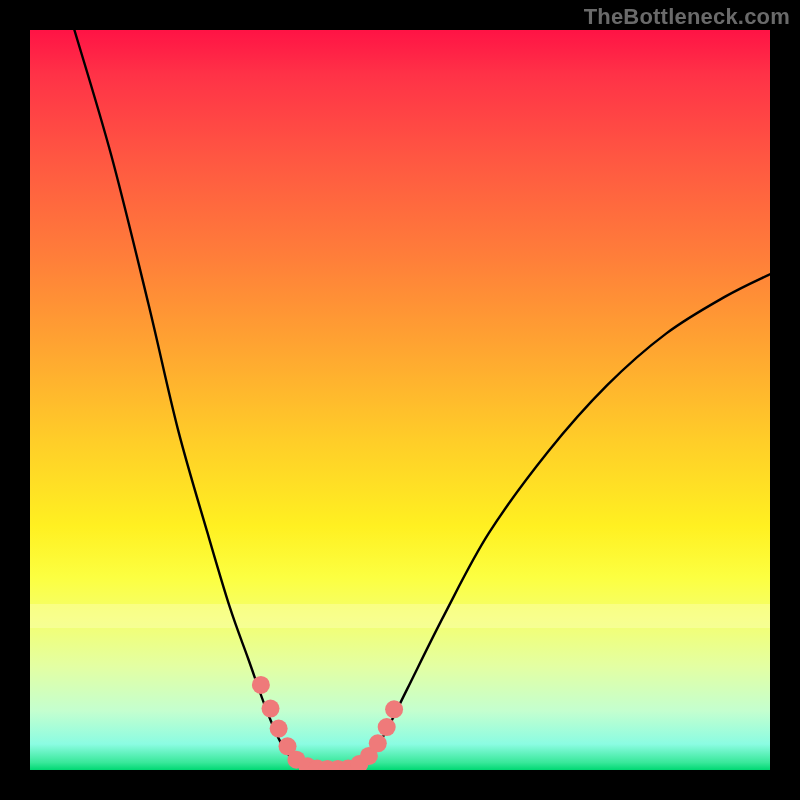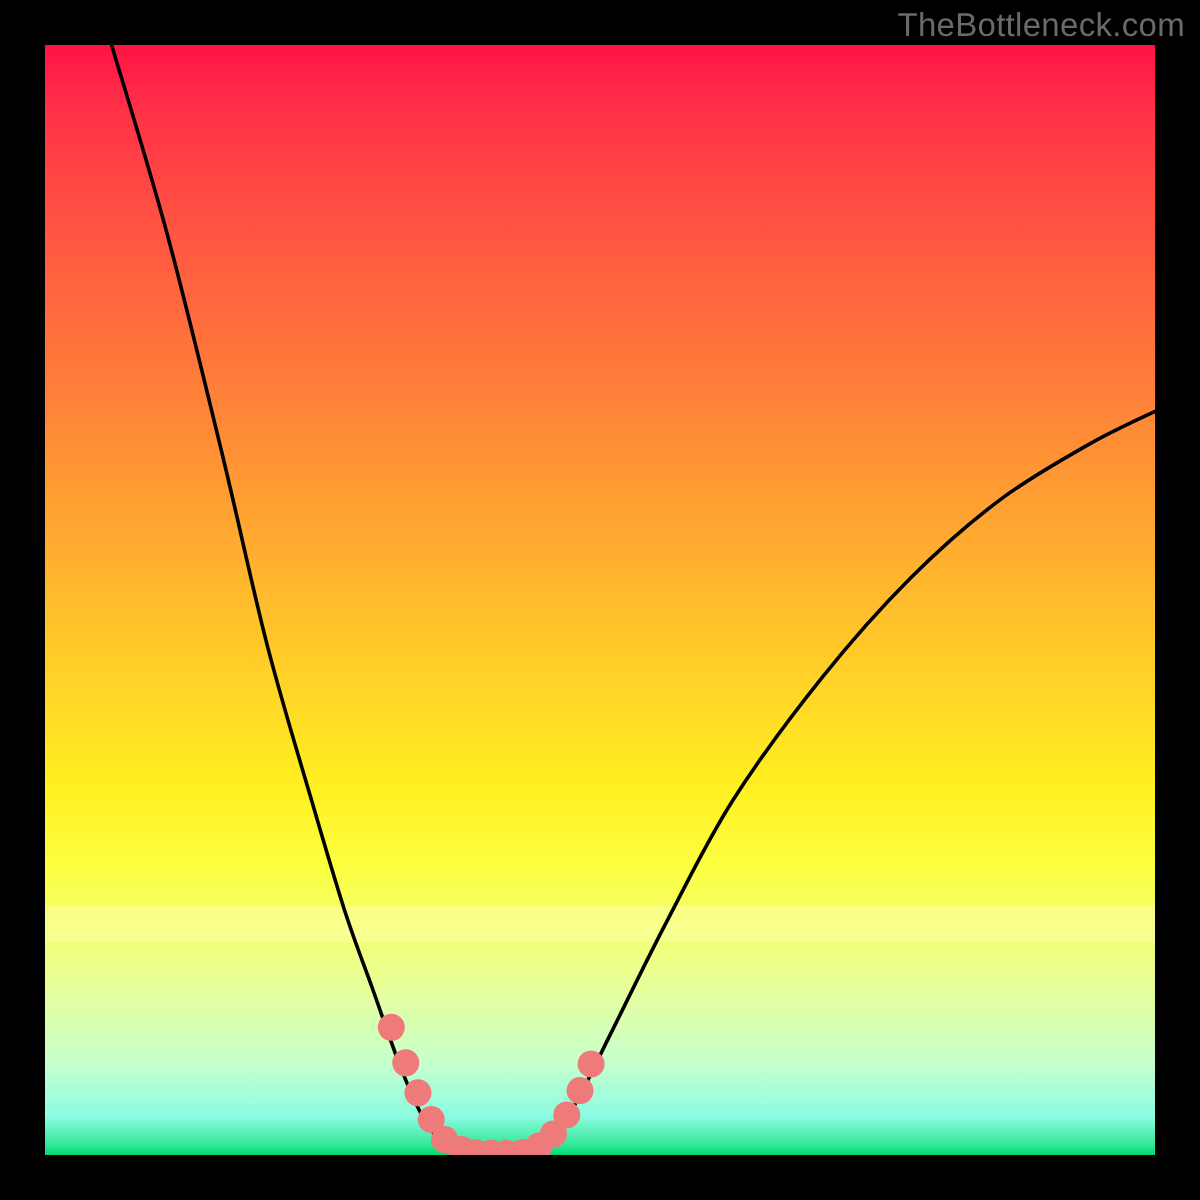--- a/index.html
+++ b/index.html
@@ -16,21 +16,21 @@
     width: 800px;
     height: 800px;
     background: #000000;
   }
   .watermark {
     position: absolute;
     top: 4px;
     right: 10px;
     color: #6a6a6a;
     font-size: 22px;
-    font-weight: 400;
+    font-weight: 700;
     letter-spacing: 0.2px;
     user-select: none;
     z-index: 50;
   }
   .plot-area {
     position: absolute;
     left: 30px;
     top: 30px;
     width: 740px;
     height: 740px;

